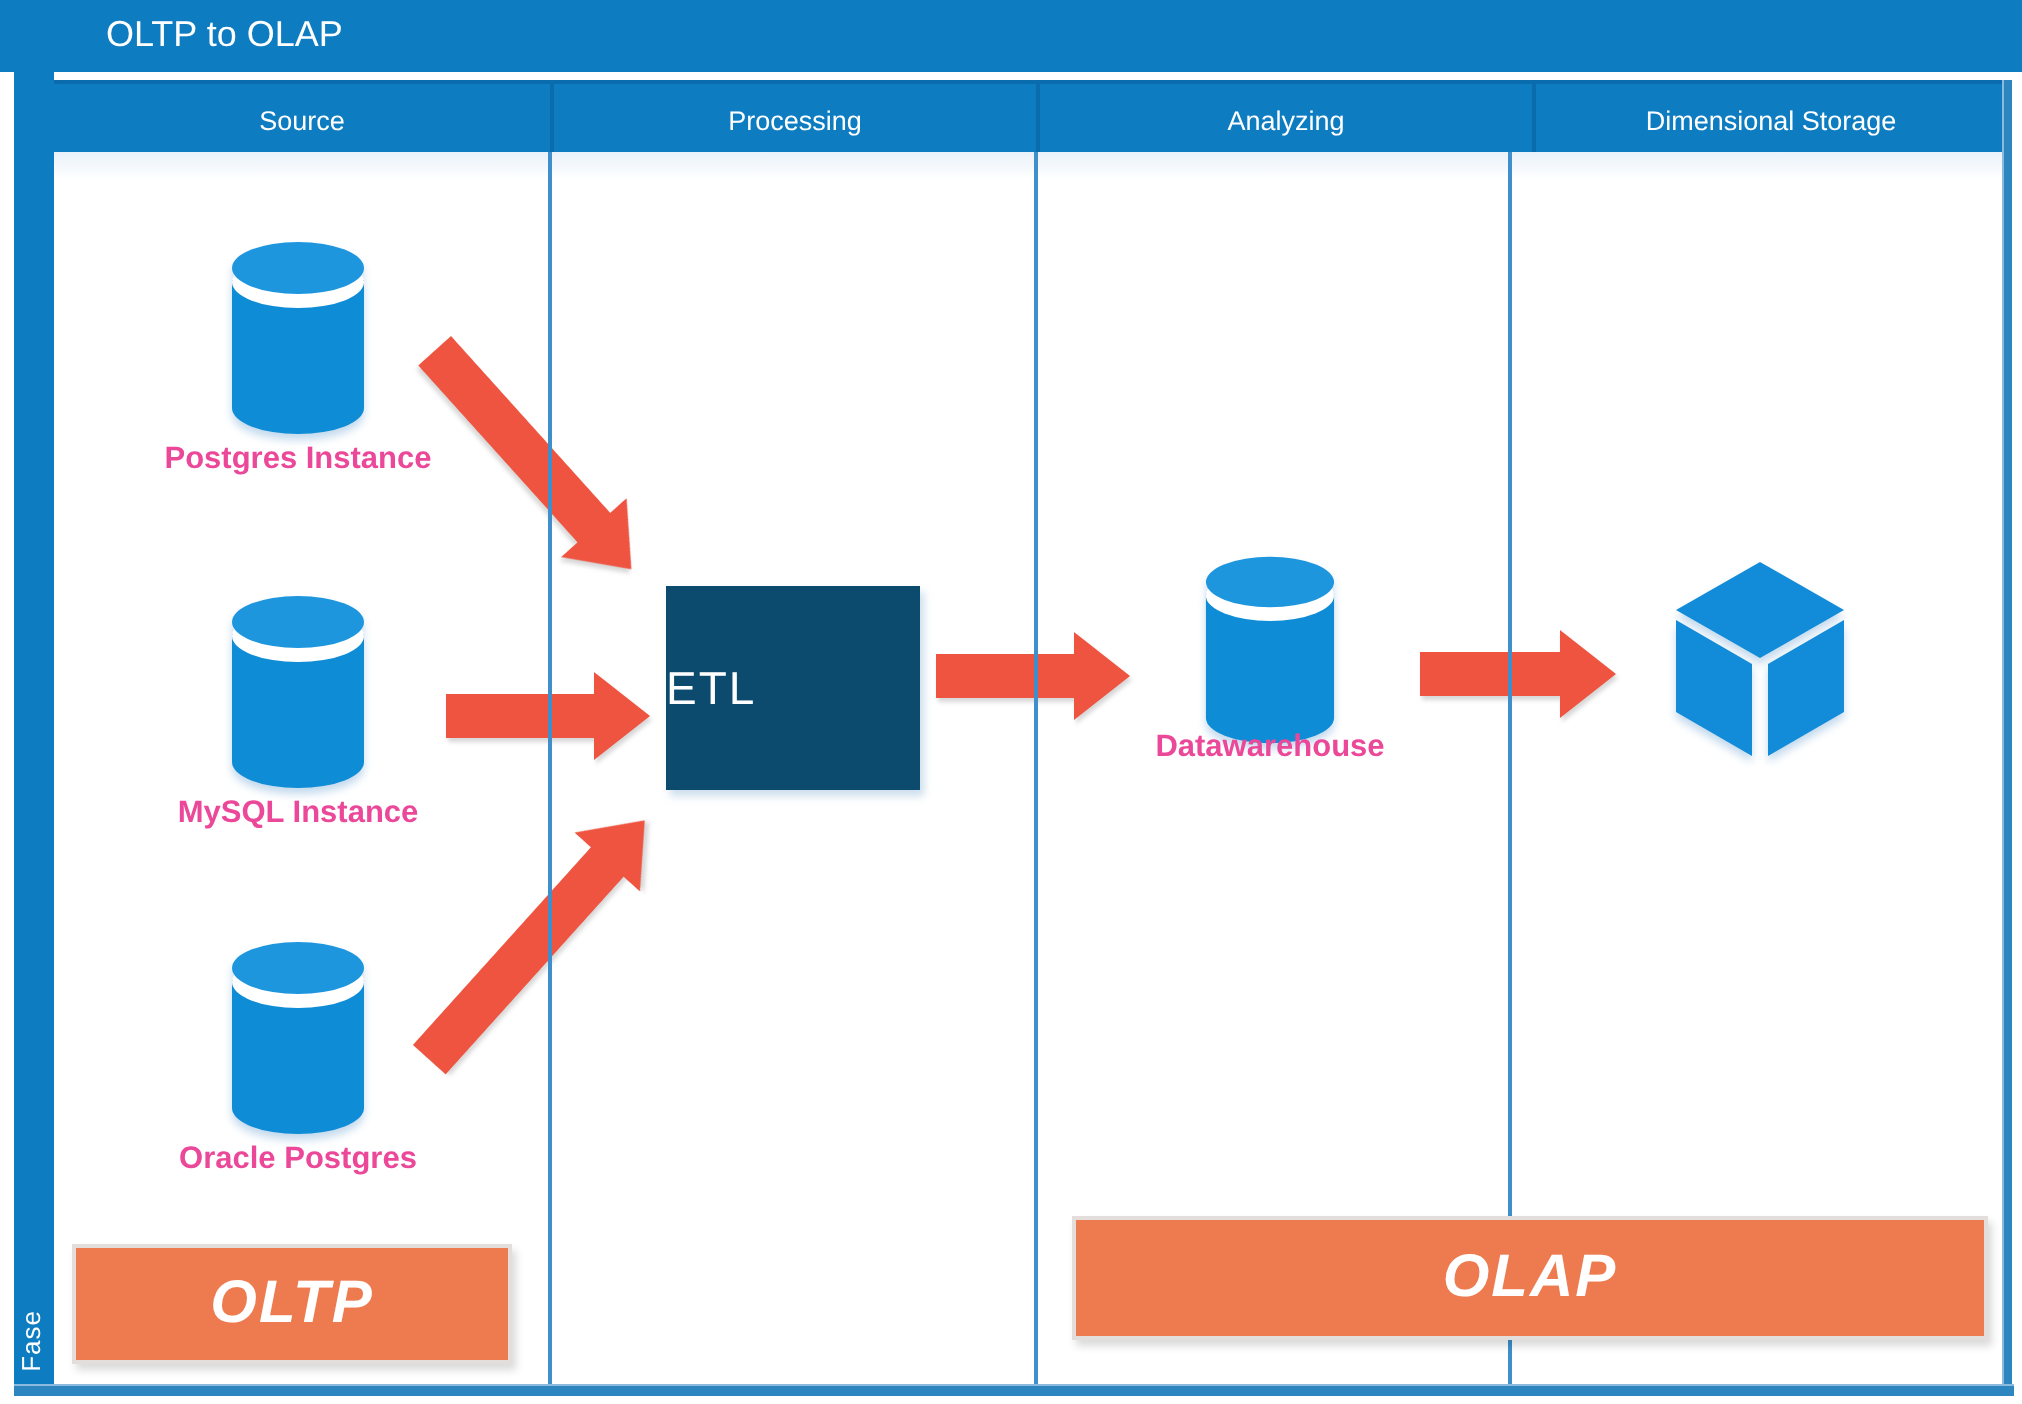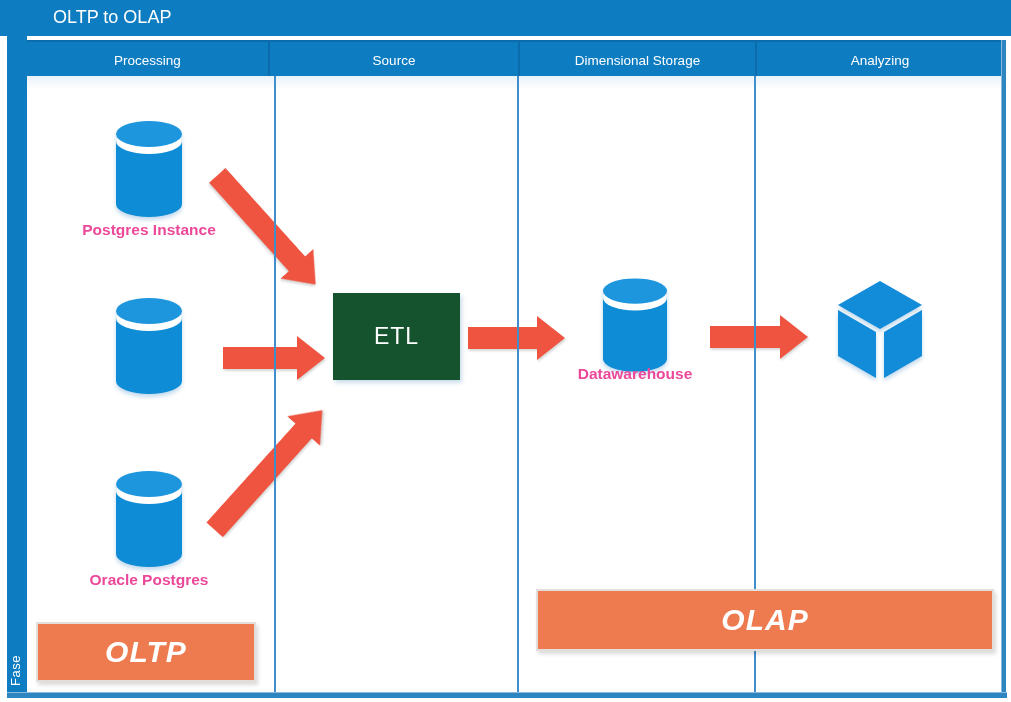--- a/index.html
+++ b/index.html
@@ -21,62 +21,62 @@
   .col-divider{position:absolute;top:76px;width:2px;height:616px;background:#3e8fcb;z-index:5;}
   .divider-1{left:274px;} .divider-2{left:517px;} .divider-3{left:754px;}
   .right-border{position:absolute;left:1001px;top:40px;width:4px;height:652px;background:#2e86c0;border-left:1px solid #8bbade;}
   .bottom-border{position:absolute;left:7px;top:692px;width:1000px;height:5px;background:#2e86c0;border-top:1px solid #8bbade;}
 
   
   .node-icon{position:absolute;z-index:3;filter:drop-shadow(0 3px 2px rgba(120,170,215,.45));}
   .cyl-body{fill:#0f8cd6;} .cyl-top{fill:#1d96de;}
   .cube-face{fill:#128cd8;}
   .node-label{position:absolute;width:220px;text-align:center;font-weight:bold;font-size:15.5px;color:#ec4899;z-index:3;}
-  .etl-box{position:absolute;left:333px;top:293px;width:127px;height:87px;background:#14532d;z-index:3;
-      display:flex;align-items:center;justify-content:center;box-shadow:2px 3px 4px rgba(110,160,200,.35);}
+  .etl-box{position:absolute;left:333px;top:293px;width:127px;height:102px;background:#0c4a6e;z-index:3;
+      display:flex;align-items:center;box-shadow:2px 3px 4px rgba(110,160,200,.35);}
   .etl-box .etl-text{color:#ffffff;font-size:23px;letter-spacing:1px;}
 
   
   .arrow{position:absolute;z-index:4;filter:drop-shadow(1px 2px 1px rgba(140,140,140,.35));}
   .arrow polygon{fill:#ee5440;}
   .arrow-rot-down{transform:rotate(48deg);transform-origin:center center;}
   .arrow-rot-up{transform:rotate(-48deg);transform-origin:center center;}
 
   
   .phase-banner{position:absolute;background:#ee7b4f;z-index:6;border:2px solid #e3dedb;
       box-shadow:2px 3px 4px rgba(0,0,0,.15);display:flex;align-items:center;justify-content:center;}
   .phase-banner .banner-text{color:#ffffff;font-weight:bold;font-size:30px;letter-spacing:1px;font-style:italic;}
   .banner-oltp{left:36px;top:622px;width:216px;height:56px;}
-  .banner-olap{left:536px;top:589px;width:454px;height:58px;}
+  .banner-olap{left:536px;top:608px;width:454px;height:58px;}
 </style>
 </head>
 <body>
 
 <div class="stage">
 
   <div class="title-bar">
     <span class="title-text">OLTP to OLAP</span>
   </div>
 
   <div class="lane-strip">
     <span class="lane-label">Fase</span>
   </div>
 
   <div class="header-row">
+    <div class="header-cell hc-source">
+      <span>Source</span>
+    </div>
     <div class="header-cell hc-processing">
       <span>Processing</span>
     </div>
-    <div class="header-cell hc-source">
-      <span>Source</span>
+    <div class="header-cell hc-analyzing">
+      <span>Analyzing</span>
     </div>
     <div class="header-cell hc-dimensional">
       <span>Dimensional Storage</span>
-    </div>
-    <div class="header-cell hc-analyzing">
-      <span>Analyzing</span>
     </div>
   </div>
 
   <div class="body-area"></div>
   <div class="col-divider divider-1"></div>
   <div class="col-divider divider-2"></div>
   <div class="col-divider divider-3"></div>
   <div class="right-border"></div>
   <div class="bottom-border"></div>
 
@@ -87,20 +87,21 @@
     <ellipse cx="34" cy="14" rx="33" ry="13" class="cyl-top"></ellipse>
   </svg>
   <div class="node-label" style="left:39px;top:221px">Postgres Instance</div>
 
   <svg class="node-icon" style="left:115px;top:297px" width="68" height="98" viewBox="0 0 68 98">
     <ellipse cx="34" cy="84" rx="33" ry="13" class="cyl-body"></ellipse>
     <rect x="1" y="20" width="66" height="64" class="cyl-body"></rect>
     <ellipse cx="34" cy="21" rx="33" ry="13" fill="#ffffff"></ellipse>
     <ellipse cx="34" cy="14" rx="33" ry="13" class="cyl-top"></ellipse>
   </svg>
+  <div class="node-label" style="left:39px;top:398px">MySQL Instance</div>
 
   <svg class="node-icon" style="left:115px;top:470px" width="68" height="98" viewBox="0 0 68 98">
     <ellipse cx="34" cy="84" rx="33" ry="13" class="cyl-body"></ellipse>
     <rect x="1" y="20" width="66" height="64" class="cyl-body"></rect>
     <ellipse cx="34" cy="21" rx="33" ry="13" fill="#ffffff"></ellipse>
     <ellipse cx="34" cy="14" rx="33" ry="13" class="cyl-top"></ellipse>
   </svg>
   <div class="node-label" style="left:39px;top:571px">Oracle Postgres</div>
 
   <div class="etl-box">

